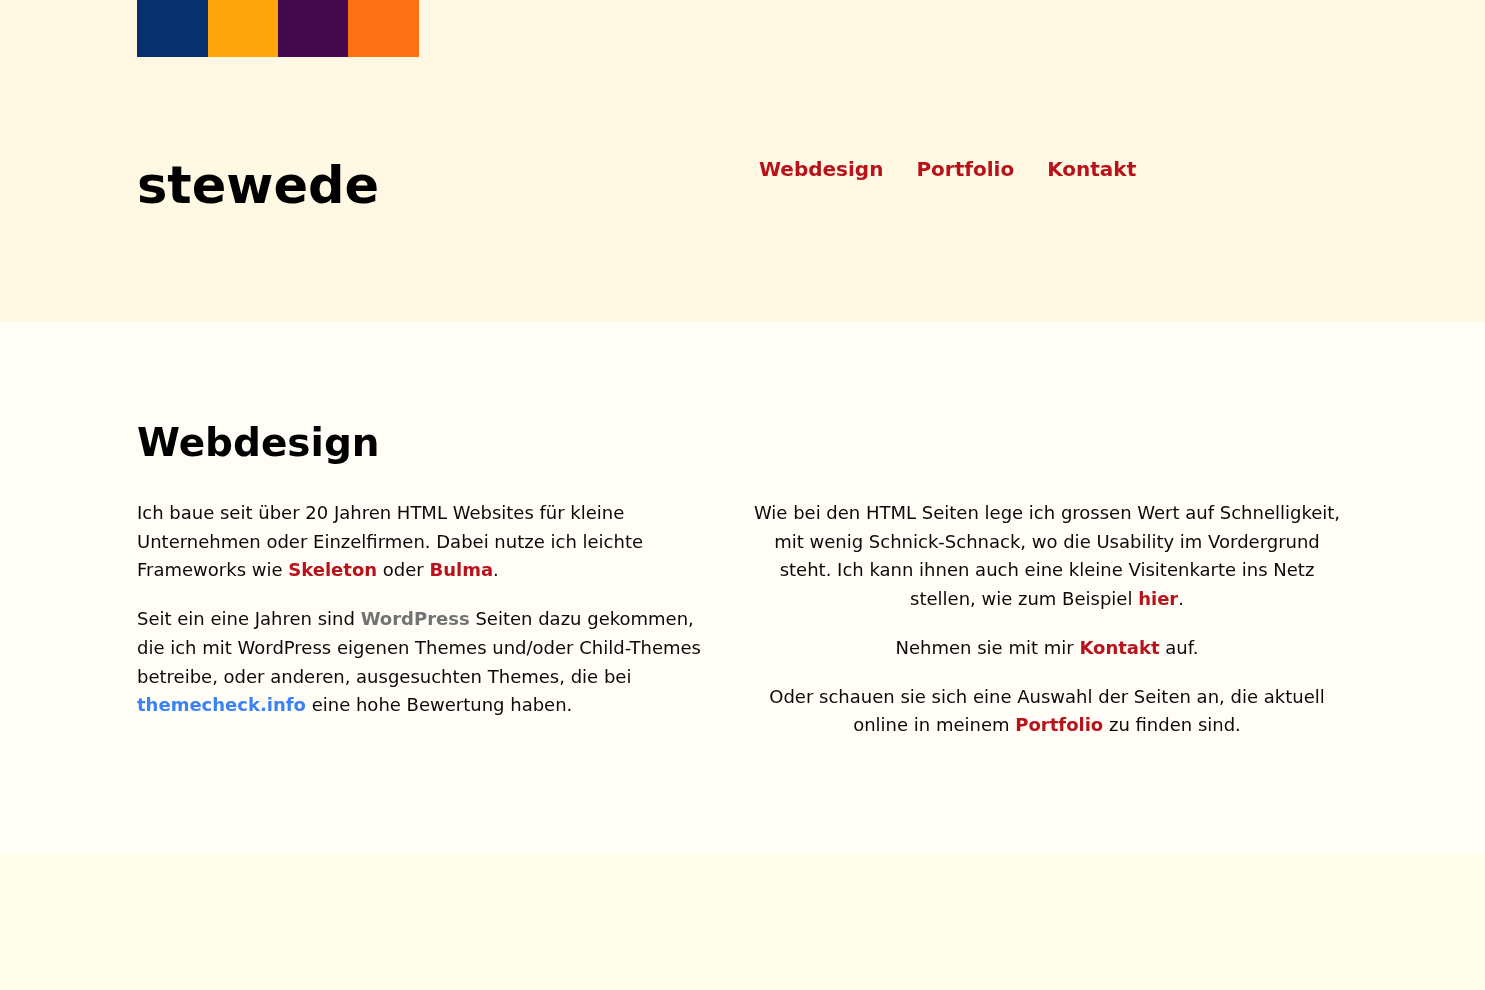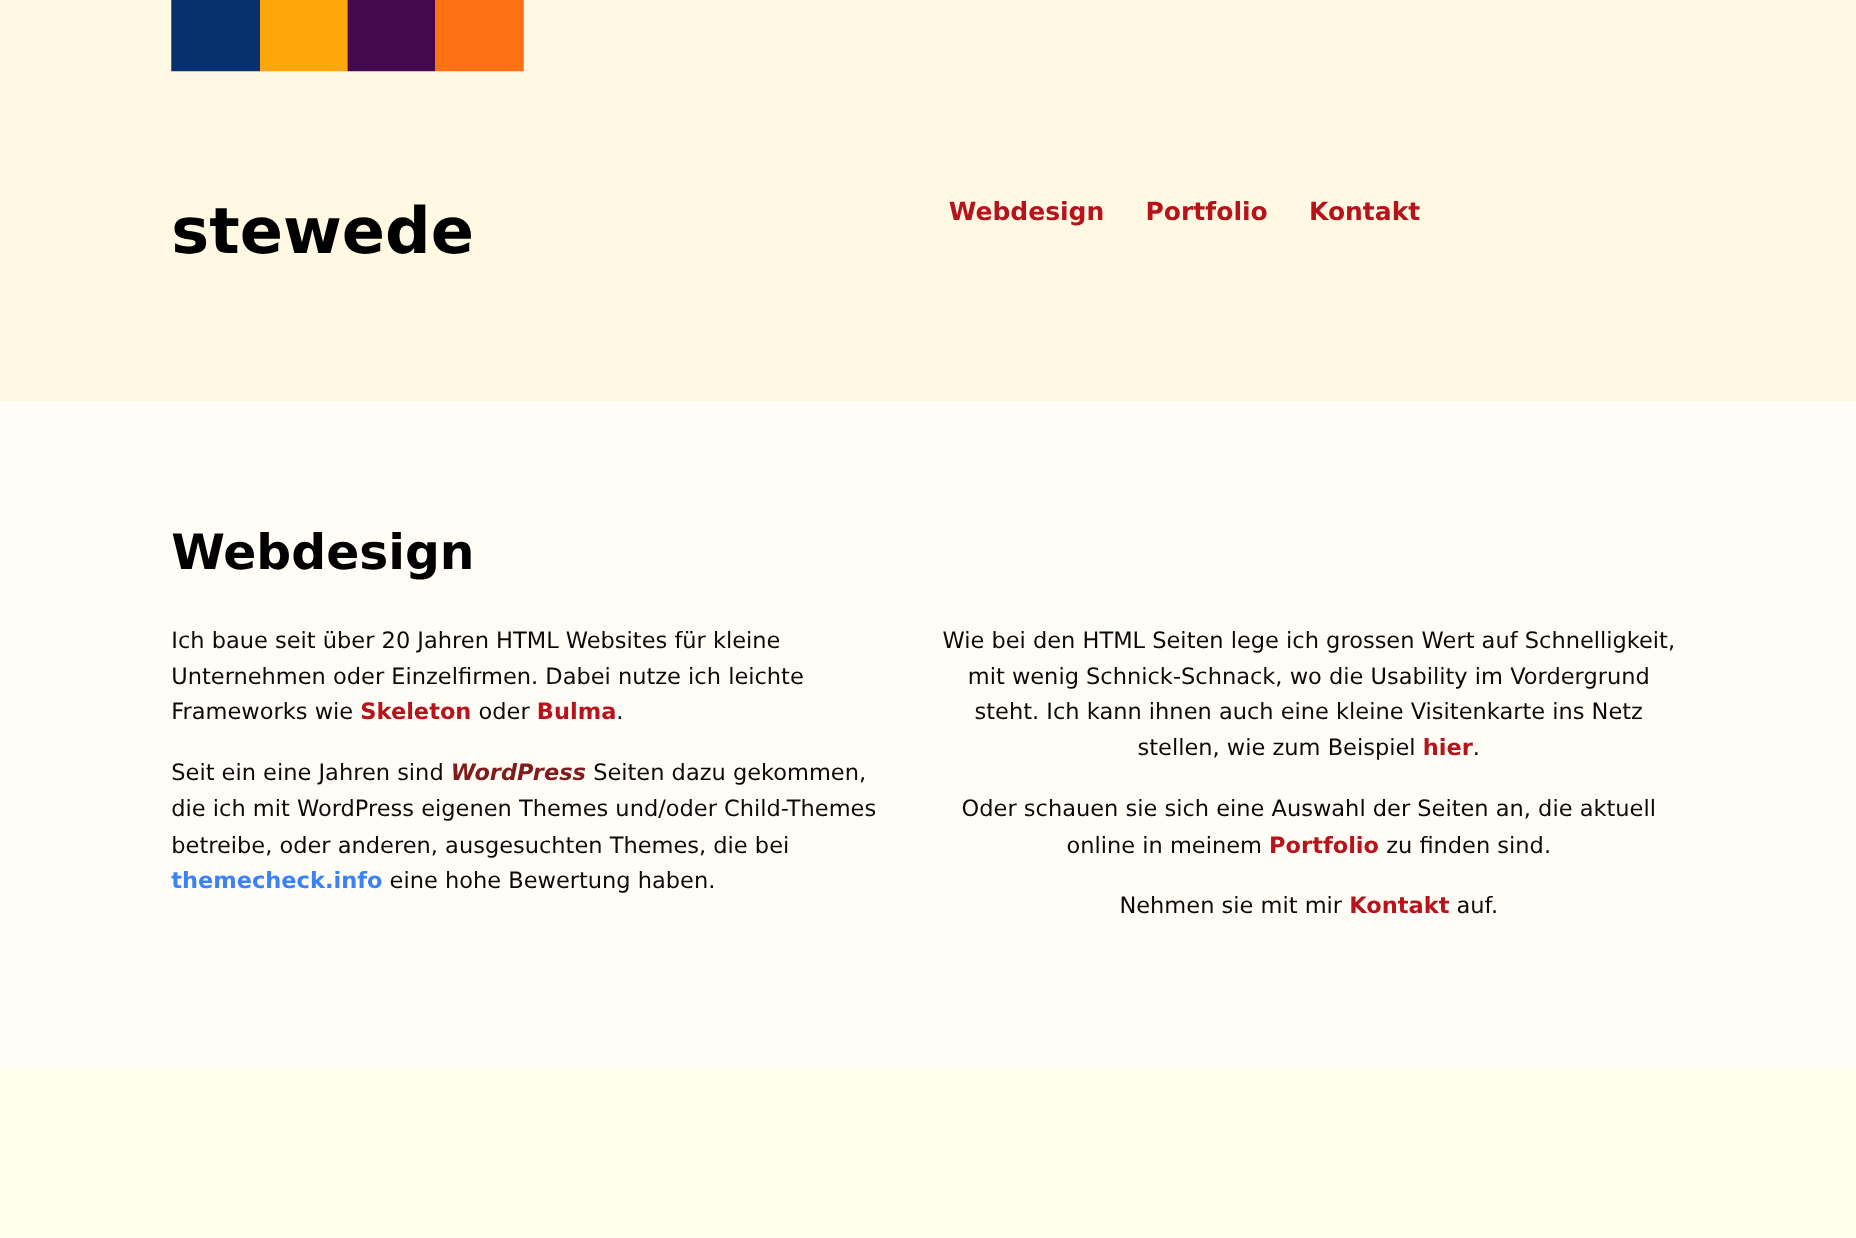--- a/index.html
+++ b/index.html
@@ -72,23 +72,23 @@
     <a href="#" class="link" style="color: rgb(184, 18, 26);">Portfolio</a>
     <a href="#" class="link" style="color: rgb(184, 18, 26);">Kontakt</a>
   </nav>
 </div>
 
 <div class="main" style="background: rgb(255, 253, 246);">
   <h2 class="section-title" style="position:absolute;top:98px;">Webdesign</h2>
 
   <div class="col left" style="top:178px;">
     <p><span>Ich baue seit über 20 Jahren HTML Websites für kleine Unternehmen oder Einzelfirmen. Dabei nutze ich leichte Frameworks wie </span><a href="#" class="link" style="color: rgb(184, 18, 26);">Skeleton</a><span> oder </span><a href="#" class="link" style="color: rgb(184, 18, 26);">Bulma</a><span>.</span></p>
-    <p><span>Seit ein eine Jahren sind </span><a href="#" class="link" style="color: #7f1d1d; font-style: italic;">WordPress</a><span> Seiten dazu gekommen, die ich mit WordPress eigenen Themes und/oder Child-Themes betreibe, oder anderen, ausgesuchten Themes, die bei </span><a href="#" class="link" style="color: #3b82f6;">themecheck.info</a><span> eine hohe Bewertung haben.</span></p>
+    <p><span>Seit ein eine Jahren sind </span><a href="#" class="link" style="color: #737373;">WordPress</a><span> Seiten dazu gekommen, die ich mit WordPress eigenen Themes und/oder Child-Themes betreibe, oder anderen, ausgesuchten Themes, die bei </span><a href="#" class="link" style="color: #3b82f6;">themecheck.info</a><span> eine hohe Bewertung haben.</span></p>
   </div>
 
   <div class="col right" style="top:178px;text-align:center;">
     <p><span>Wie bei den HTML Seiten lege ich grossen Wert auf Schnelligkeit, mit wenig Schnick-Schnack, wo die Usability im Vordergrund steht. Ich kann ihnen auch eine kleine Visitenkarte ins Netz stellen, wie zum Beispiel </span><a href="#" class="link" style="color: rgb(184, 18, 26);">hier</a><span>.</span></p>
+    <p><span>Nehmen sie mit mir </span><a href="#" class="link" style="color: rgb(184, 18, 26);">Kontakt</a><span> auf.</span></p>
     <p><span>Oder schauen sie sich eine Auswahl der Seiten an, die aktuell online in meinem </span><a href="#" class="link" style="color: rgb(184, 18, 26);">Portfolio</a><span> zu finden sind.</span></p>
-    <p><span>Nehmen sie mit mir </span><a href="#" class="link" style="color: rgb(184, 18, 26);">Kontakt</a><span> auf.</span></p>
   </div>
 </div>
 
 <div class="footer-area" style="background: rgb(254, 254, 236);"></div>
 
 </body></html>

